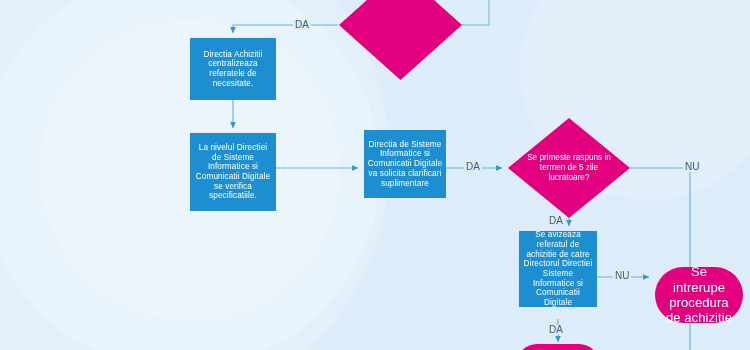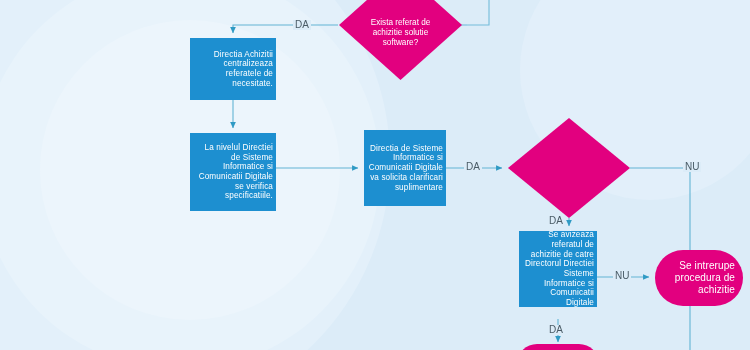--- a/index.html
+++ b/index.html
@@ -57,35 +57,36 @@
     width: 750px; height: 350px;
   }
 
   
   .node {
     position: absolute;
     box-sizing: border-box;
     display: flex;
     align-items: center;
     justify-content: center;
-    text-align: right;
+    text-align: center;
     color: #ffffff;
     line-height: 1.18;
     letter-spacing: 0.1px;
   }
   .node-process {
     background: #1d8fd0;
     font-size: 8.2px;
     padding: 4px 3px;
   }
   .node-terminator {
     background: #e2007f;
     border-radius: 40px;
-    font-size: 10px;
+    font-size: 13px;
     padding: 5px 8px;
+    margin-top: 17px;
   }
 
   .node-decision {
     position: absolute;
     display: flex;
     align-items: center;
     justify-content: center;
   }
   .node-decision .diamond-shape {
     position: absolute;
@@ -109,21 +110,21 @@
   }
   #dec-referat .dtext { margin-top: 16px; }
 
   #box-centralizeaza {
     left: 190px; top: 38px; width: 86px; height: 62px;
   }
   #box-verifica {
     left: 190px; top: 133px; width: 86px; height: 78px;
   }
   #box-clarificari {
-    left: 364px; top: 130px; width: 82px; height: 76px;
+    left: 364px; top: 130px; width: 82px; height: 68px;
   }
   #dec-raspuns {
     left: 508px; top: 118px; width: 122px; height: 100px;
   }
   #box-avizeaza {
     left: 519px; top: 231px; width: 78px; height: 76px;
   }
   #term-intrerupe {
     left: 655px; top: 250px; width: 88px; height: 56px;
   }
@@ -181,37 +182,37 @@
       <path d="M569,218 L569,226" marker-end="url(#arrow)"></path>
 
       <path d="M597,277 L649,277" marker-end="url(#arrow)"></path>
 
       <path d="M558,319 L558,342" marker-end="url(#arrow)"></path>
     </g>
   </svg>
 
   <div class="node-decision" id="dec-referat">
     <div class="diamond-shape"></div>
-    <div class="dtext">Exista referat de achizitie solutie software?</div>
   </div>
 
   <div class="node node-process" id="box-centralizeaza">
     <span>Directia Achizitii centralizeaza referatele de necesitate.</span>
   </div>
 
   <div class="node node-process" id="box-verifica">
     <span>La nivelul Directiei de Sisteme Informatice si Comunicatii Digitale se verifica specificatiile.</span>
   </div>
 
   <div class="node node-process" id="box-clarificari">
     <span>Directia de Sisteme Informatice si Comunicatii Digitale va solicita clarificari suplimentare</span>
   </div>
 
   <div class="node-decision" id="dec-raspuns">
     <div class="diamond-shape"></div>
+    <div class="dtext">Se primeste raspuns in termen de 5 zile lucratoare?</div>
   </div>
 
   <div class="node node-process" id="box-avizeaza">
     <span>Se avizeaza referatul de achizitie de catre Directorul Directiei Sisteme Informatice si Comunicatii Digitale</span>
   </div>
 
   <div class="node node-terminator" id="term-intrerupe">
     <span>Se intrerupe procedura de achizitie</span>
   </div>
 

